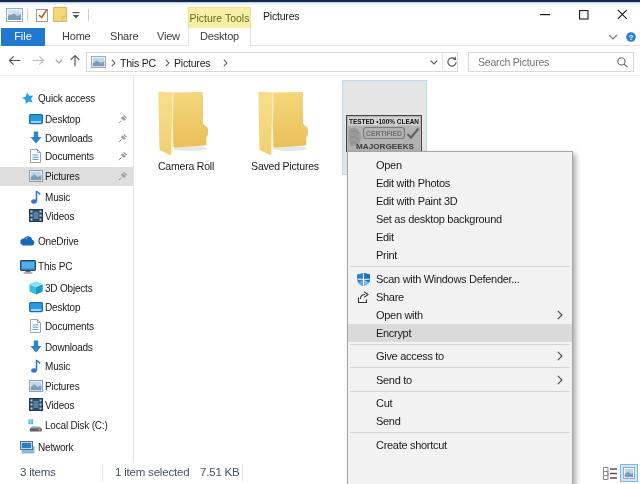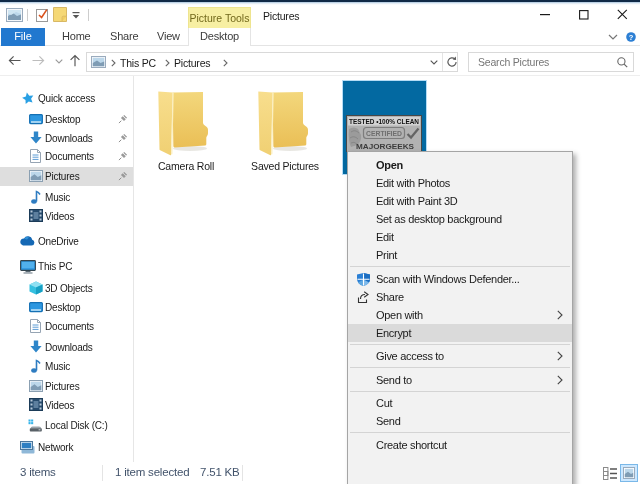--- a/index.html
+++ b/index.html
@@ -48,34 +48,34 @@
 .srow { position:absolute; left:0; width:133px; height:19px; font-size:10px; letter-spacing:-0.2px;
   color:#1a1a1a; line-height:19px; white-space:nowrap; }
 .srow .lbl { position:absolute; top:0; }
 .srow .ic  { position:absolute; top:2px; }
 #pickrow { background:#dedede; }
 .pin { position:absolute; left:118px; top:5px; }
 
 
 .tilelabel { position:absolute; font-size:10.5px; letter-spacing:-0.2px; color:#1a1a1a; text-align:center; width:110px; }
 #tile3 { position:absolute; left:342px; top:4px; width:85px; height:95px;
-  background:#0369a1; border:1px solid #b5dcf5; }
+  background:#e5e5e5; border:1px solid #b5dcf5; }
 
 
 #statusbar { left:0; top:462px; width:640px; height:22px; background:#fff; }
 .stxt { position:absolute; top:4px; font-size:11.5px; letter-spacing:-0.2px; color:#42536b; }
 
 
 #cmenu { position:absolute; left:347px; top:151px; width:226px; height:400px;
   background:#f2f2f2; border:1px solid #a5a5a5; box-shadow:3px 3px 5px rgba(0,0,0,0.32);
   padding-top:4px; z-index:50; }
 .mi { position:relative; height:18px; font-size:11px; letter-spacing:-0.3px; color:#1a1a1a;
   line-height:18px; padding-left:28px; white-space:nowrap; }
 .mi.hl { background:#dadada; }
-.mi b { font-weight:bold; }
+.mi b { font-weight:normal; }
 .msep { height:1px; background:#d4d4d4; margin:2.25px 2px; }
 .mi .micon { position:absolute; left:9px; top:3px; }
 .mi .sub { position:absolute; right:9px; top:4px; }
 </style>
 </head>
 <body>
 <div id="win">
   <div class="abs" id="topline"></div>
   <div class="abs" id="topfade"></div>
 

